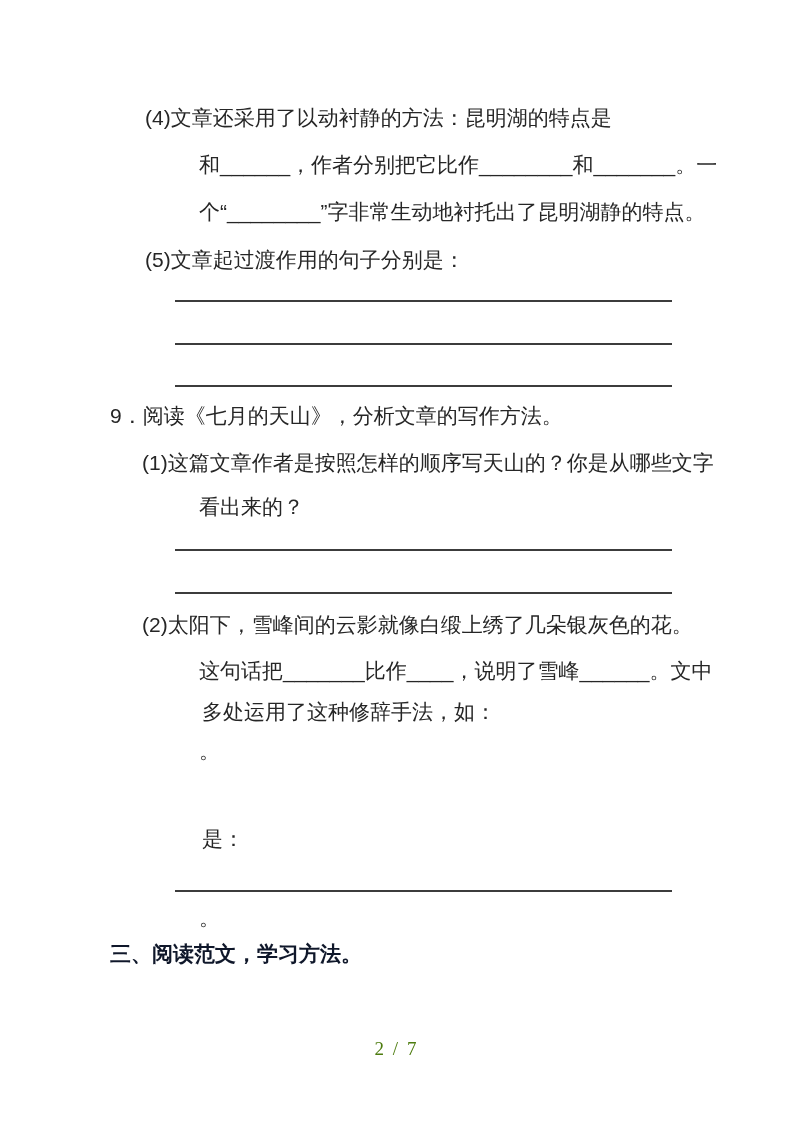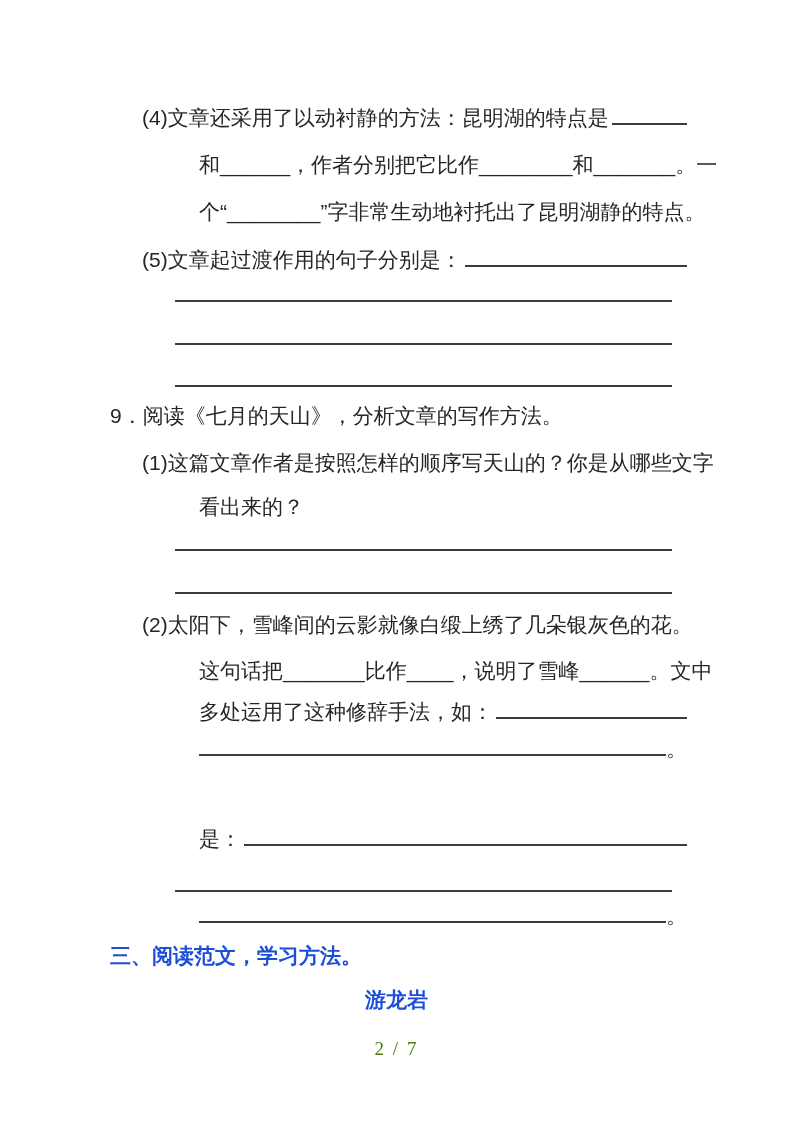--- a/index.html
+++ b/index.html
@@ -12,30 +12,30 @@
     position:absolute;height:30px;line-height:30px;
     font-size:21px;color:#262626;white-space:nowrap;
   }
   .flexrow{display:flex;align-items:baseline;}
   .trail{flex:1;height:0;border-bottom:2px solid #3c3c3c;margin-left:3px;}
   .trail.nogap{margin-left:0;}
   .rule{
     position:absolute;left:175px;right:121px;height:0;
     border-top:2px solid #3c3c3c;
   }
-  .bold{font-weight:700;color:#1d4ed8;}
+  .bold{font-weight:700;color:#0f172a;font-family:Liberation Mono, monospace;}
   .center{left:0;right:0;text-align:center;}
   .serif{
     font-family:"Liberation Serif","DejaVu Serif",serif;
     font-size:19px;letter-spacing:2px;color:#4d7c0f;
   }
   .ind0{left:110px;}
   .ind1{left:142px;}
   .ind2{left:175px;margin-left:24px;}
-  .rt{right:106px;}
+  .rt{right:113px;flex-direction:column;}
 </style>
 </head>
 <body>
 
 <div class="page">
 
   <div class="row flexrow ind1 rt" style="top:103px">
     <span>(4)文章还采用了以动衬静的方法：昆明湖的特点是</span>
     <span class="trail"></span>
   </div>
@@ -72,17 +72,16 @@
     <span>是：</span>
     <span class="trail"></span>
   </div>
   <div class="rule" style="top:890px"></div>
   <div class="row flexrow ind2 rt" style="top:901px">
     <span class="trail nogap"></span>
     <span>。</span>
   </div>
 
   <div class="row ind0 bold" style="top:941px">三、阅读范文，学习方法。</div>
-  <div class="row center bold" style="top:985px">游龙岩</div>
 
   <div class="row center serif" style="top:1034px">2 / 7</div>
 
 </div>
 
 </body></html>

